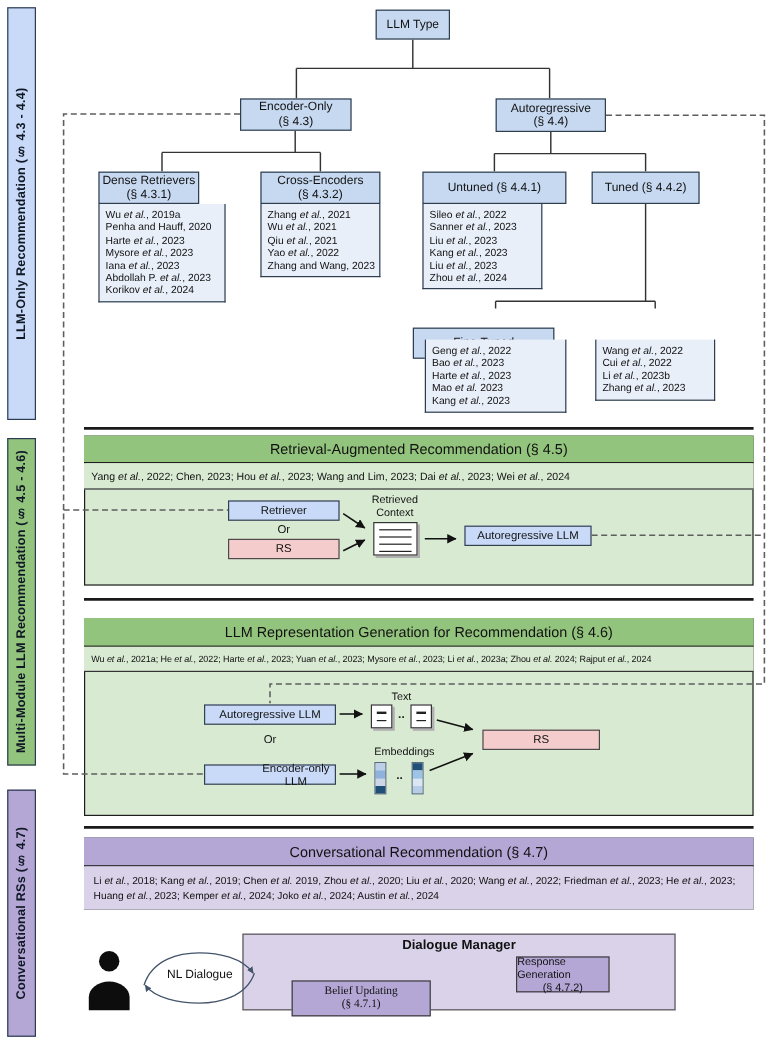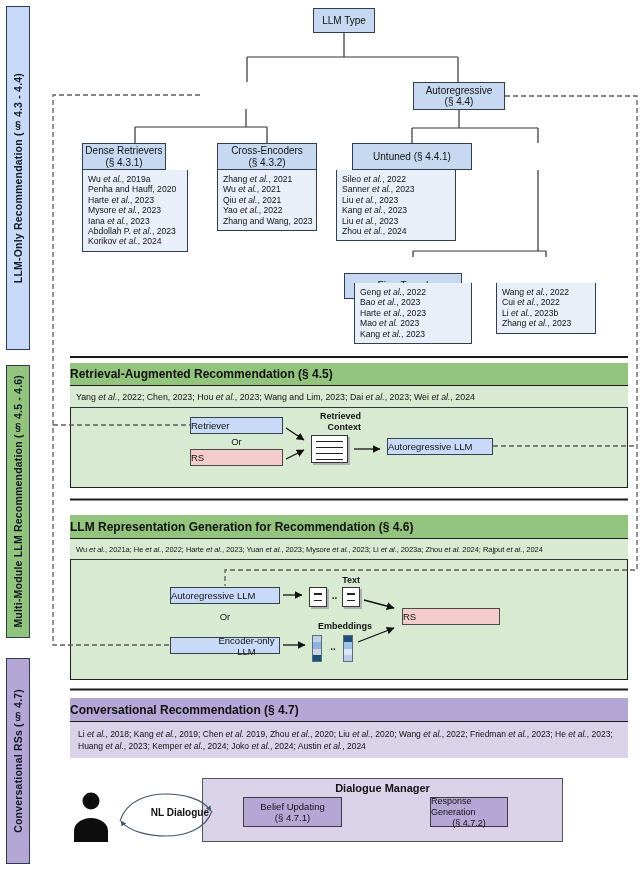--- a/index.html
+++ b/index.html
@@ -16,35 +16,35 @@
   .side.purple{background:var(--c-section_purple_header);}
   
   .nodebox{background:var(--c-node_header_blue);border:1.2px solid var(--c-node_border);
     display:flex;flex-direction:column;align-items:center;justify-content:center;text-align:center;
     font-size:10px;line-height:11.5px;z-index:10;}
   .listbox{background:var(--c-node_body_blue);border:1.2px solid var(--c-node_border);border-top:none;
     font-size:8.6px;line-height:10.4px;padding:4px 3px 4px 5px;text-align:left;z-index:10;}
   .cite-item{white-space:nowrap;}
   
   .section{border:1.7px solid #1d1d1d;z-index:2;}
-  .sec-header{font-weight:bold;font-size:12px;display:flex;align-items:center;
+  .sec-header{font-weight:normal;font-size:12px;display:flex;align-items:center;justify-content:center;
     border-bottom:1.7px solid #1d1d1d;z-index:10;}
   .sec-cites{display:flex;align-items:center;border-bottom:1.1px solid #333;padding:0 6px;z-index:10;
     overflow:hidden;}
   .green .sec-header,.g-head{background:var(--c-section_green_header);}
   .g-body{background:var(--c-section_green_body);}
   .p-head{background:var(--c-section_purple_header);}
   .p-body{background:var(--c-section_purple_body);}
   
   .ibox{border:1.2px solid #33404d;background:var(--c-inner_blue);font-size:9.5px;
-    display:flex;align-items:center;justify-content:flex-start;text-align:center;z-index:10;}
+    display:flex;align-items:center;justify-content:center;text-align:center;z-index:10;}
   .pinkbox{border:1.2px solid #4a4a4a;background:var(--c-pink);}
   .purpbox{border:1.2px solid #3d3d3d;background:var(--c-section_purple_header);
     display:flex;flex-direction:column;align-items:center;justify-content:center;font-size:9.5px;line-height:11px;z-index:10;}
-  .lbl{font-size:9px;line-height:10.5px;text-align:right;z-index:10;font-weight:bold;}
+  .lbl{font-size:9px;line-height:10.5px;text-align:center;z-index:10;}
   .orlbl{font-size:9.5px;text-align:center;z-index:10;}
   .dots{font-size:10px;font-weight:bold;text-align:center;z-index:10;color:#222;}
   
   .doc{background:#fff;border:1.1px solid #333;box-shadow:2px 2px 0 #b0b0b0;z-index:10;}
   .doc i{display:block;height:0;border-top:1.6px solid #222;margin:0 4px;}
   
   .bar{display:flex;flex-direction:column;border:0.8px solid #5a6b7d;z-index:10;}
   .bar div{flex:1;}
   .dm-title{font-weight:bold;font-size:11px;text-align:center;z-index:10;}
   .cl{font-size:8.8px;white-space:nowrap;}
@@ -106,20 +106,24 @@
     <span>Multi-Module LLM Recommendation  (§ 4.5 - 4.6)</span>
   </div>
   <div class="abs side purple" style="left:6px;top:658px;width:24px;height:206px;">
     <span>Conversational RSs (§ 4.7)</span>
   </div>
 
   <div class="abs nodebox" style="left:313px;top:8px;width:62px;height:25px;">
     <div>LLM Type</div>
   </div>
 
+  <div class="abs nodebox" style="left:200px;top:82px;width:93px;height:27px;">
+    <div>Encoder-Only</div>
+    <div>(§ 4.3)</div>
+  </div>
 
   <div class="abs nodebox" style="left:413px;top:82px;width:92px;height:28px;">
     <div>Autoregressive</div>
     <div>(§ 4.4)</div>
   </div>
 
   <div class="abs nodebox" style="left:82px;top:143px;width:84px;height:27px;">
     <div>Dense Retrievers</div>
     <div>(§ 4.3.1)</div>
   </div>
@@ -141,29 +145,32 @@
       <div class="cite-item">Zhang <i>et al.</i>, 2021</div>
       <div class="cite-item">Wu <i>et al.</i>, 2021</div>
       <div class="cite-item">Qiu <i>et al.</i>, 2021</div>
       <div class="cite-item">Yao <i>et al.</i>, 2022</div>
       <div class="cite-item">Zhang and Wang, 2023</div>
     </div>
 
   <div class="abs nodebox" style="left:352px;top:143px;width:120px;height:27px;">
     <div>Untuned (§ 4.4.1)</div>
   </div>
-  <div class="abs listbox" style="left:336px;top:170px;width:120px;">
+  <div class="abs listbox" style="left:352px;top:170px;width:100px;">
       <div class="cite-item">Sileo <i>et al.</i>, 2022</div>
       <div class="cite-item">Sanner <i>et al.</i>, 2023</div>
       <div class="cite-item">Liu <i>et al.</i>, 2023</div>
       <div class="cite-item">Kang <i>et al.</i>, 2023</div>
       <div class="cite-item">Liu <i>et al.</i>, 2023</div>
       <div class="cite-item">Zhou <i>et al.</i>, 2024</div>
     </div>
 
+  <div class="abs nodebox" style="left:493px;top:143px;width:90px;height:27px;">
+    <div>Tuned (§ 4.4.2)</div>
+  </div>
 
   <div class="abs nodebox" style="left:344px;top:257px;width:118px;height:26px;margin-top:16px;">
     <div>Fine-Tuned</div>
   </div>
   <div class="abs listbox" style="left:354px;top:283px;width:118px;">
       <div class="cite-item">Geng <i>et al.</i>, 2022</div>
       <div class="cite-item">Bao <i>et al.</i>, 2023</div>
       <div class="cite-item">Harte <i>et al.</i>, 2023</div>
       <div class="cite-item">Mao <i>et al.</i> 2023</div>
       <div class="cite-item">Kang <i>et al.</i>, 2023</div>
@@ -287,21 +294,21 @@
     </g>
   </svg>
   <div class="abs lbl" style="left:124px;top:808px;width:85px;font-size:10px;">
     <span>NL Dialogue</span>
   </div>
 
   <div class="abs p-body" style="left:202px;top:778px;width:361px;height:64px;border:1.4px solid #555;z-index:8;"></div>
   <div class="abs dm-title" style="left:202px;top:782px;width:361px;">
     <span>Dialogue Manager</span>
   </div>
-  <div class="abs purpbox" style="left:243px;top:797px;width:99px;height:30px;">
+  <div class="abs purpbox" style="left:243px;top:817px;width:116px;height:30px;font-family:Liberation Serif, serif;">
     <div>Belief Updating</div>
     <div>(§ 4.7.1)</div>
   </div>
   <div class="abs purpbox" style="left:430px;top:797px;width:78px;height:30px;font-size:9px;">
     <div>Response Generation</div>
     <div>(§ 4.7.2)</div>
   </div>
 
 </div>
 

